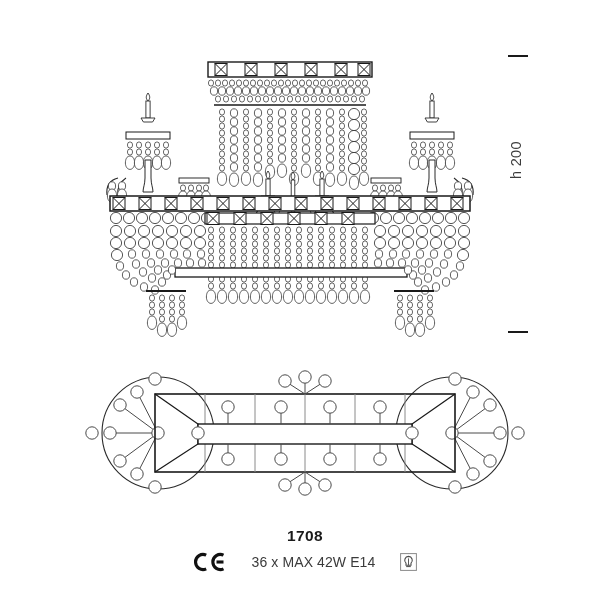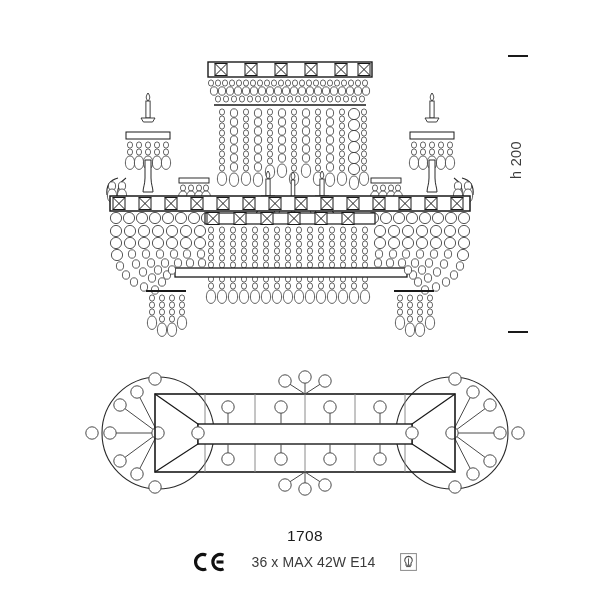--- a/index.html
+++ b/index.html
@@ -47,21 +47,21 @@
     font-size: 14.5px;
     transform: rotate(-90deg);
     transform-origin: 50% 50%;
     letter-spacing: 0.3px;
   }
   #code-label {
     left: 0; right: 0;
     top: 527px;
     text-align: center;
     font-size: 15.5px;
-    font-weight: normal;
+    font-weight: bold;
     color: #1a1a1a;
     letter-spacing: 0.4px;
   }
   #spec-row {
     position: absolute;
     left: 0; right: 0;
     top: 552px;
     display: flex;
     align-items: center;
     justify-content: center;

